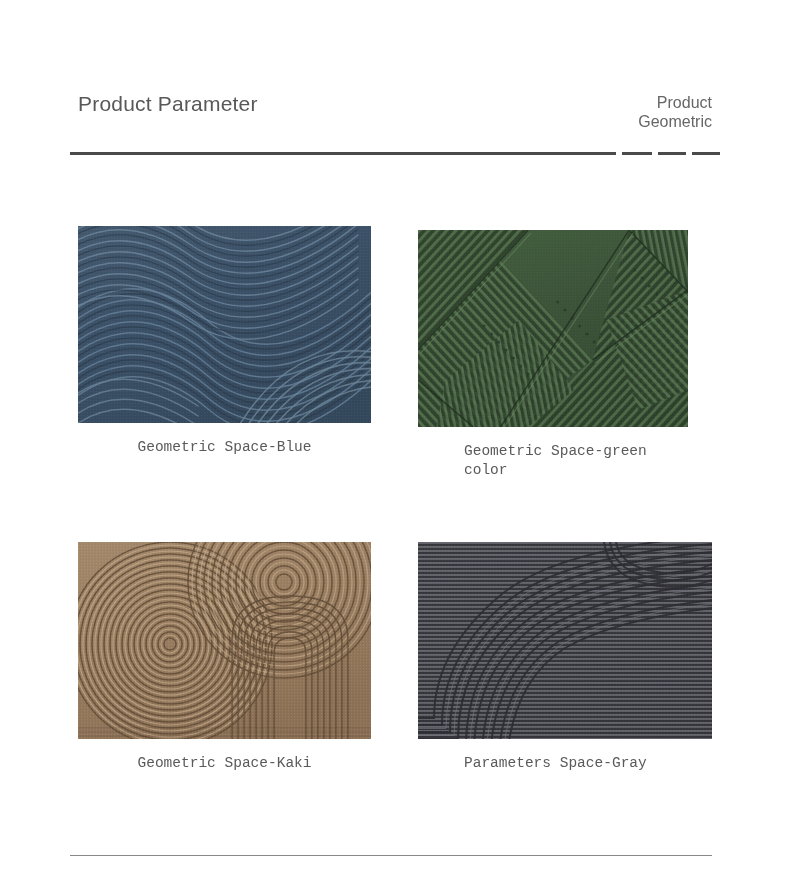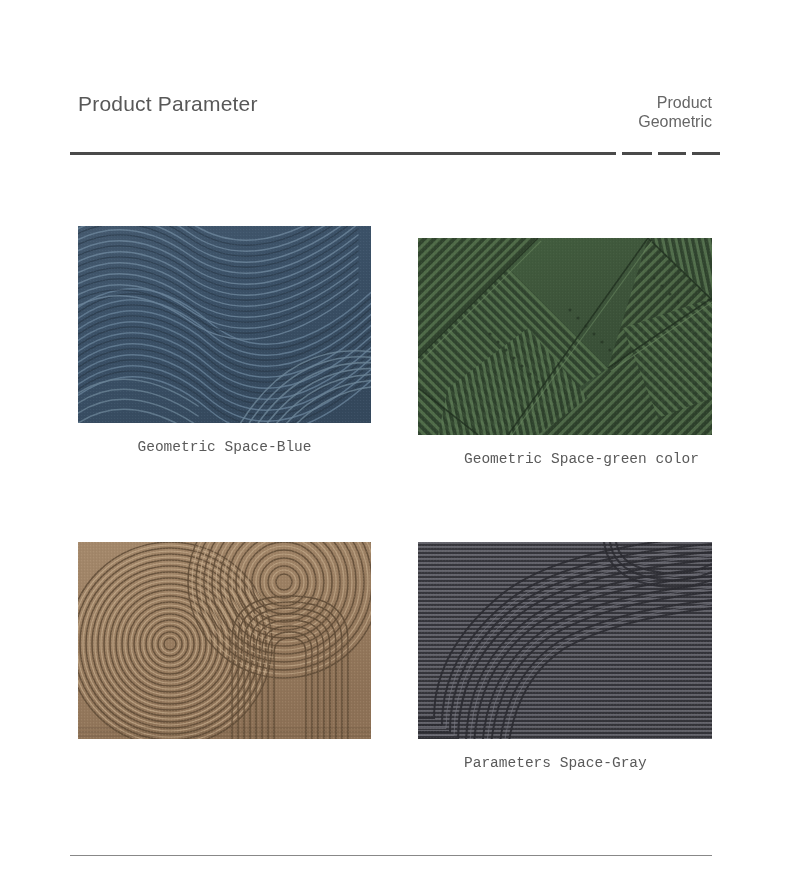--- a/index.html
+++ b/index.html
@@ -75,21 +75,21 @@
   .row {
     position: relative;
     width: 790px;
     font-family: Liberation Mono, monospace;
   }
   .row-1 { height: 317px; }
   .row-2 { height: 240px; }
 
   .cell { position: absolute; }
   .cell-blue  { left: 78px;  top: 0;   width: 293px; }
-  .cell-green { left: 418px; top: 12px;   width: 294px; }
+  .cell-green { left: 418px; top: 4px;   width: 270px; }
   .cell-kaki  { left: 78px;  top: 0;   width: 293px; }
   .cell-gray  { left: 418px; top: 0;   width: 294px; }
 
   .swatch {
     width: 100%;
     height: 197px;
     display: block;
     position: relative;
     overflow: hidden;
   }
@@ -419,20 +419,21 @@
 
             <g stroke="#4f3e2c" stroke-width="0.9" opacity="0.35">
               <path d="M0,186 L293,186"></path>
                 <path d="M0,190 L293,190"></path>
                 <path d="M0,194 L293,194"></path>
             </g>
             <rect width="293" height="197" fill="url(#kakiGrain)"></rect>
           </g>
         </svg>
       </div>
+      <div class="caption caption-center">Geometric Space-Kaki</div>
     </div>
 
     <div class="cell cell-gray">
       <div class="swatch">
         <svg viewBox="0 0 294 197" preserveAspectRatio="none" aria-hidden="true">
           <defs>
             <linearGradient id="grayBase" x1="0" y1="0" x2="0.3" y2="1">
               <stop offset="0%" stop-color="#54545a"></stop>
               <stop offset="50%" stop-color="#4a4a50"></stop>
               <stop offset="100%" stop-color="#414146"></stop>

